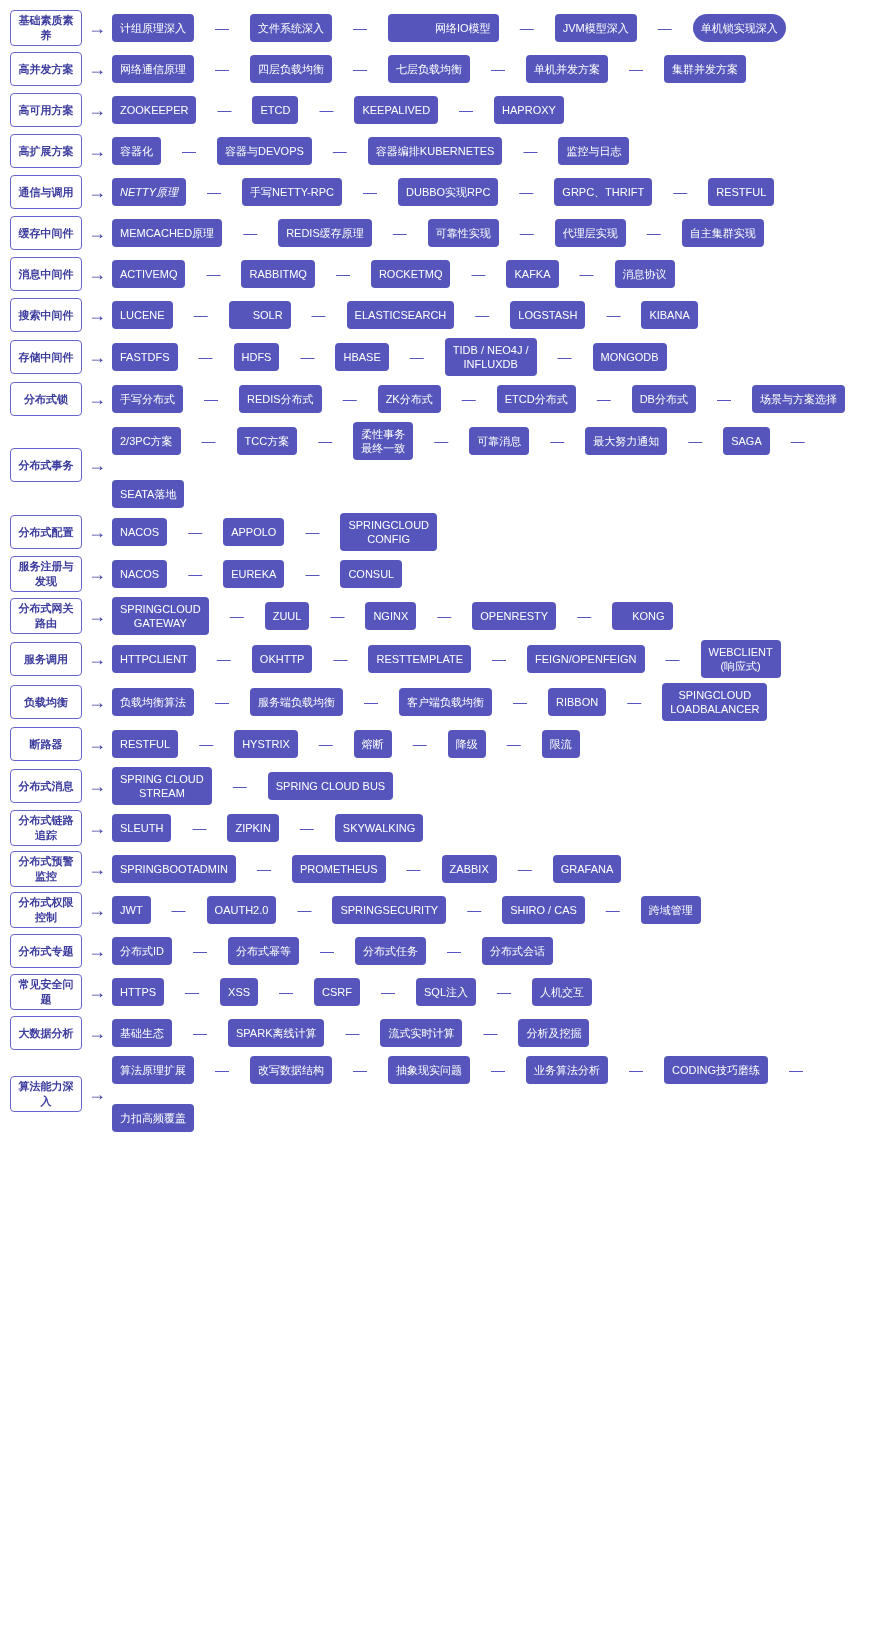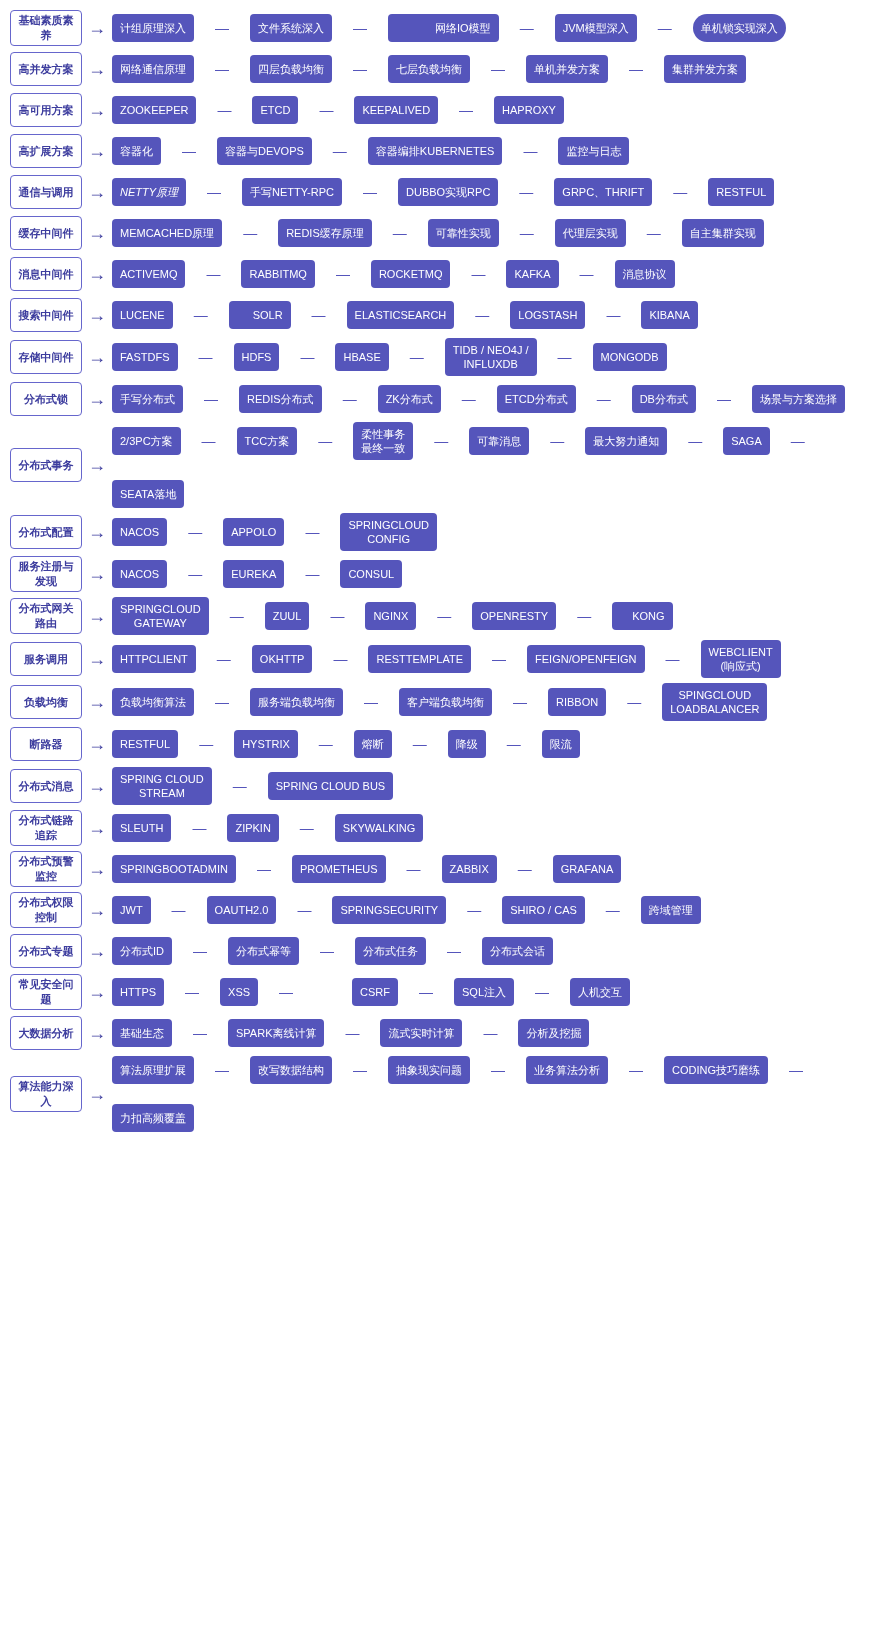--- a/index.html
+++ b/index.html
@@ -448,21 +448,21 @@
         </div>
       </div>
       <div class="row">
         <div class="category-box">常见安全问题</div>
         <div class="arrow">→</div>
         <div class="tags-container">
           <div class="tag" style="white-space: pre-line;">HTTPS</div>
           <span class="connector">—</span>
           <div class="tag" style="white-space: pre-line;">XSS</div>
           <span class="connector">—</span>
-          <div class="tag" style="white-space: pre-line; margin-left: 38px;">CSRF</div>
+          <div class="tag" style="white-space: pre-line;">CSRF</div>
           <span class="connector">—</span>
           <div class="tag" style="white-space: pre-line;">SQL注入</div>
           <span class="connector">—</span>
           <div class="tag" style="white-space: pre-line;">人机交互</div>
         </div>
       </div>
       <div class="row">
         <div class="category-box">大数据分析</div>
         <div class="arrow">→</div>
         <div class="tags-container">

